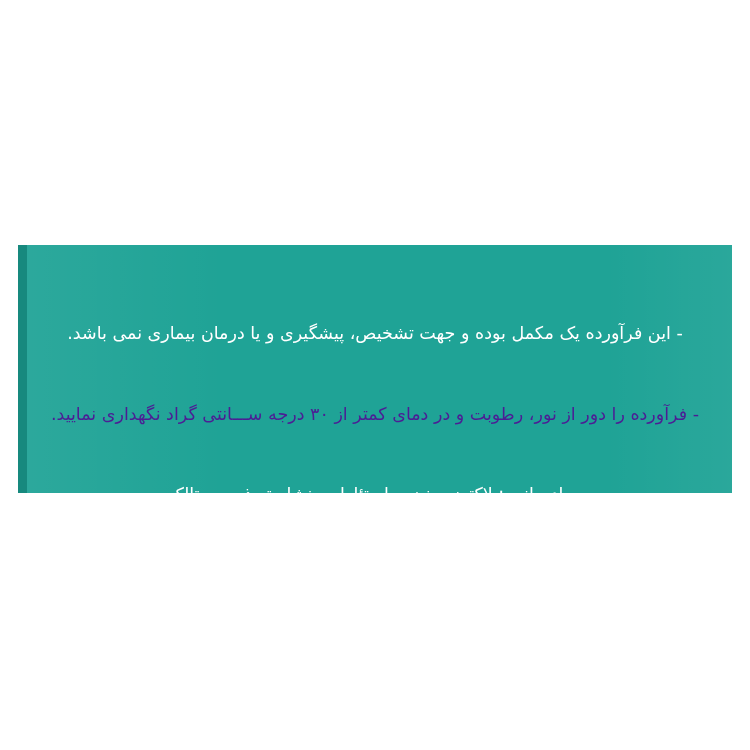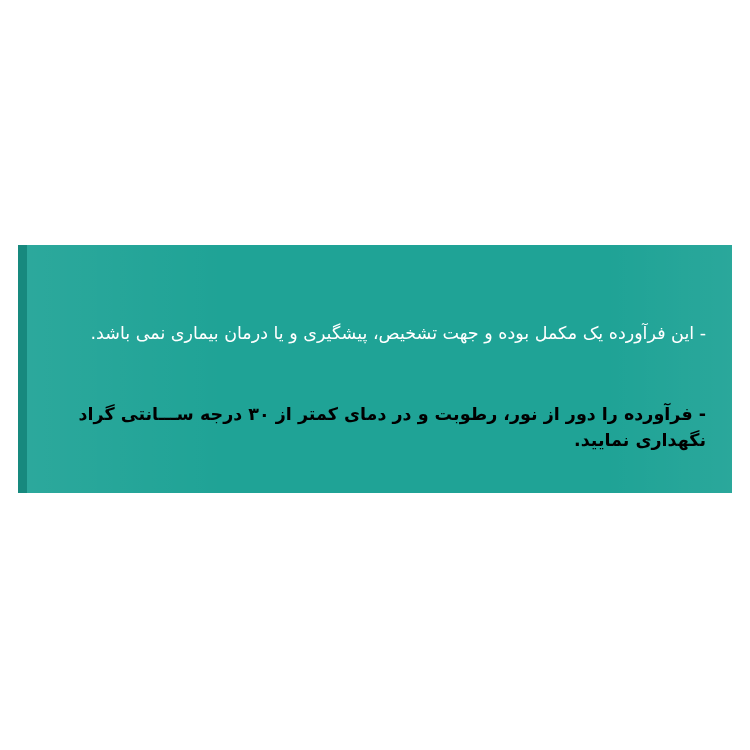--- a/index.html
+++ b/index.html
@@ -66,35 +66,36 @@
     font-family: "DejaVu Sans", sans-serif;
     font-size: 17.5px;
     line-height: 26.5px;
     letter-spacing: 0px;
     white-space: pre-wrap;
   }
 
   .line {
     display: block;
     color: #ffffff;
+    text-align: center;
   }
 
   
   .line + .line { margin-top: 1px; }
   .gap-before { margin-top: 2px; }
 </style>
 </head>
 <body>
 
 <div id="page" style="background: rgb(255, 255, 255);">
 
   <div id="panel" style="background: rgb(31, 163, 150);">
     <div class="txt-block">
       <span class="line" style="color: rgb(255, 255, 255);">- این فرآورده یک مکمل بوده و جهت تشخیص، پیشگیری و یا درمان بیماری نمی باشد.</span>
-      <span class="line" style="color: #000000; font-weight: bold;">- فرآورده را دور از نور، رطوبت و در دمای کمتر از ۳۰ درجه ســـانتی گراد نگهداری نمایید.</span>
+      <span class="line" style="color: #4c1d95;">- فرآورده را دور از نور، رطوبت و در دمای کمتر از ۳۰ درجه ســـانتی گراد نگهداری نمایید.</span>
       <span class="line gap-before" style="color: rgb(255, 255, 255);">مواد جانبی: لاکتوز، منیزیم استئارات، نشاسته ذرت و تالک</span>
       <span class="line" style="color: rgb(255, 255, 255);">مورد مصرف پیشنهادی:کمک به سلامت پوست، مو، ناخن و کمک به سلامت سیستم ایمنی</span>
       <span class="line" style="color: rgb(255, 255, 255);">مقدار مصرف پیشنهادی: روزانه یک عدد کپسول</span>
       
     </div>
   </div>
 
   <div id="panel-fold" style="background: rgb(23, 137, 126);"></div>
   <div id="panel-sheen"></div>
 

